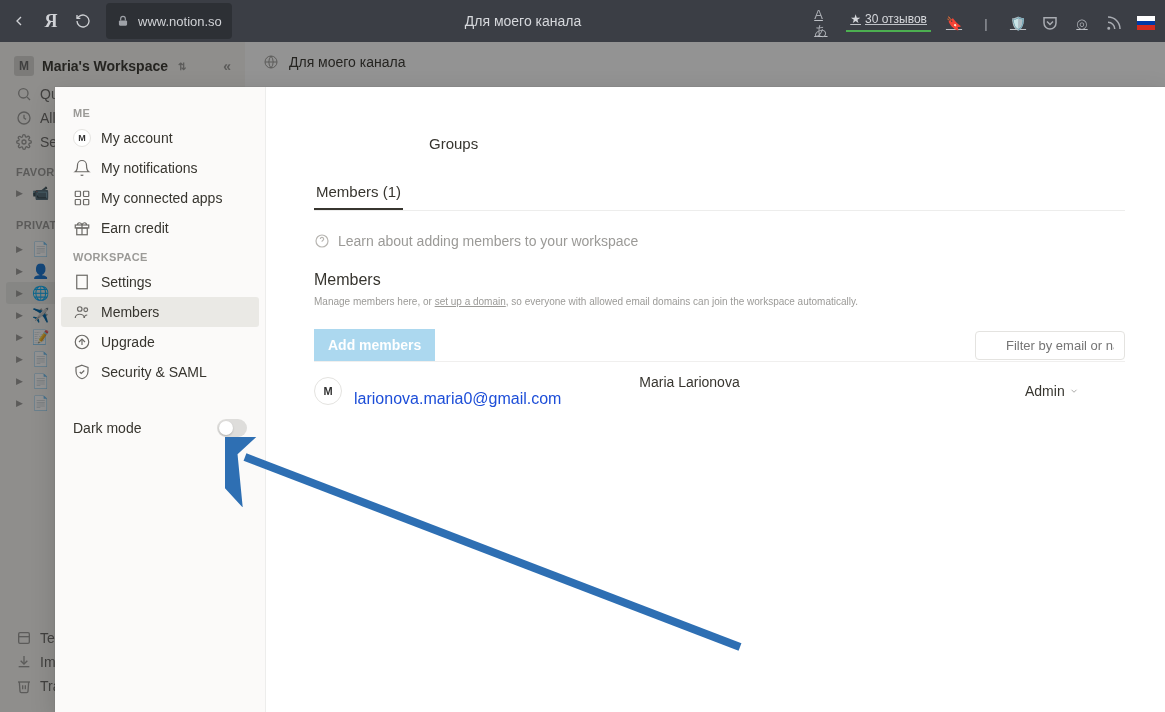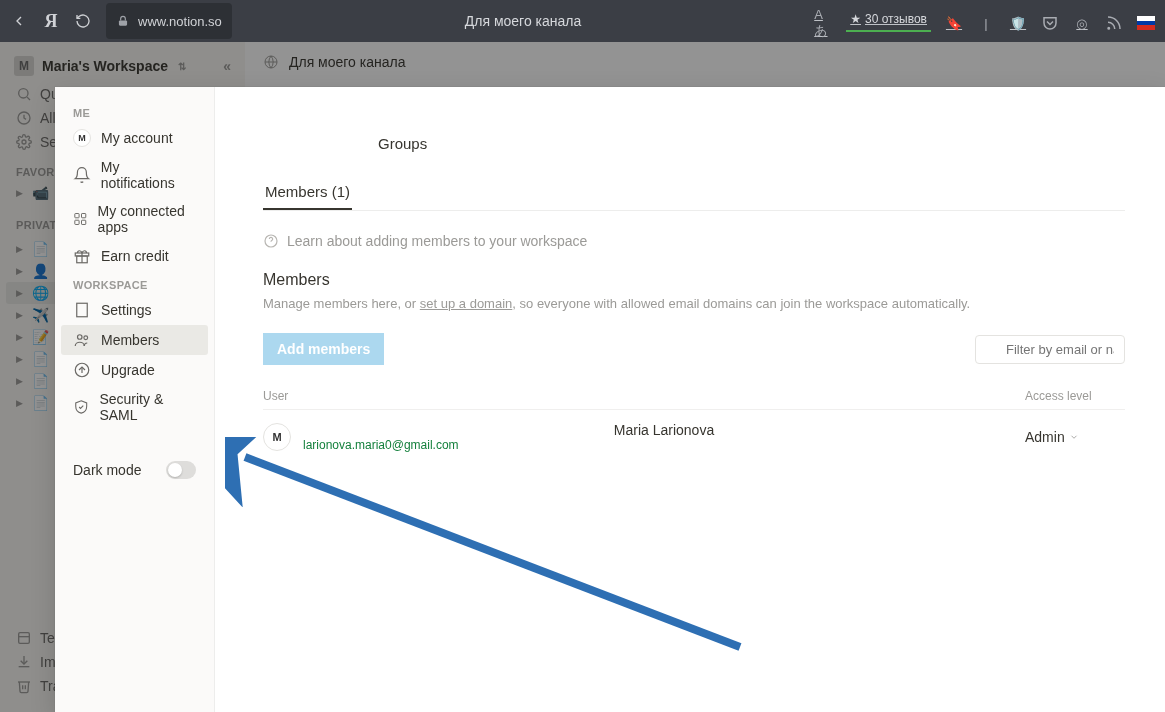--- a/index.html
+++ b/index.html
@@ -40,51 +40,51 @@
   .sidebar .bottom { margin-top:auto; padding:4px 0 6px 0;}
   .bottom .sb-item{color:#6b6966;}
 
   .main { flex:1; background:#ffffff; position:relative; }
   .crumb { display:flex; align-items:center; gap:10px; padding:12px 18px; color:#37352f; font-size:14px;}
   .crumb .globe { width:16px; height:16px; stroke:#9b9a97; fill:none; stroke-width:1.5;}
 
   
   .dim-overlay { position:absolute; inset:0; background:rgba(15,15,15,0.45); }
   .modal { position:absolute; top:45px; left:55px; right:0; bottom:0; background:#ffffff; box-shadow:0 0 0 1px rgba(0,0,0,0.03), 0 8px 24px rgba(0,0,0,0.15); display:flex; overflow:hidden;}
-  .modal-sidebar { width:160px; background:#fbfaf9; border-right:1px solid #ededec; padding:12px 6px; font-size:14px;}
+  .modal-sidebar { width:211px; background:#fbfaf9; border-right:1px solid #ededec; padding:12px 6px; font-size:14px;}
   .m-section { font-size:11px; font-weight:600; color:#9b9a97; padding:8px 12px 4px 12px; letter-spacing:0.3px;}
   .m-item { display:flex; align-items:center; gap:10px; padding:6px 12px; color:#37352f; border-radius:3px; cursor:pointer;}
   .m-item.selected{background:#eae9e5; font-weight:500;}
   .m-item svg{width:18px;height:18px;stroke:#6b6966;fill:none;stroke-width:1.6;}
   .m-item .avatar-logo { width:18px; height:18px; border-radius:50%; background:#fff; border:1px solid #e4e3e0; display:flex; align-items:center; justify-content:center; font-size:9px; font-weight:700; color:#333;}
   .darkmode-row { display:flex; align-items:center; padding:14px 12px; color:#37352f; font-size:14px; margin-top:18px;}
   .toggle { margin-left:auto; width:30px; height:18px; background:#dedddb; border-radius:9px; position:relative; cursor:pointer;}
   .toggle::after{content:""; position:absolute; left:2px; top:2px; width:14px; height:14px; background:#fff; border-radius:50%; box-shadow:0 1px 2px rgba(0,0,0,0.2);}
 
   .modal-main { flex:1; padding:42px 40px 20px 48px; color:#37352f; position:relative; overflow:hidden;}
   .tabs { display:flex; gap:24px; border-bottom:1px solid #ededec; font-size:15px; }
   .tab { padding:6px 2px 10px 2px; color:#37352f; cursor:pointer; }
   .tab.active { font-weight:500; box-shadow: inset 0 -2px 0 #37352f; margin-top: 48px; }
   .help-row { display:flex; align-items:center; gap:8px; color:#9b9a97; font-size:14px; margin-top:22px;}
   .help-row svg{width:16px;height:16px;stroke:#b8b6b2;fill:none;stroke-width:1.8;}
   .section-title { font-size:16px; font-weight:500; margin-top:22px; }
-  .section-desc { font-size:13px; color:#9b9a97; margin-top:6px; line-height:1.4;}
+  .section-desc { font-size:10px; color:#9b9a97; margin-top:6px; line-height:1.4;}
   .section-desc .link { text-decoration:underline; color:#9b9a97; cursor:pointer;}
   .controls-row { display:flex; align-items:center; margin-top:20px; gap:10px;}
   .add-btn { background:#9ed2ed; opacity:0.85; color:#ffffff; font-weight:600; font-size:14px; border:none; border-radius:0; padding:8px 14px; cursor:pointer;}
   .filter-input { margin-left:auto; border:1px solid #e4e3e0; border-radius:4px; padding:6px 10px 6px 30px; font-size:13px; color:#6b6966; width:150px; position:relative;}
   .filter-wrap { margin-left:auto; position:relative;}
   .filter-wrap svg{position:absolute; left:8px; top:7px; width:14px; height:14px; stroke:#b8b6b2; fill:none; stroke-width:2;}
   .table-head { display:flex; color:#9b9a97; font-size:12px; margin-top:24px; padding-bottom:6px;}
   .col-user { flex:1;}
   .col-access { width:100px; text-align:left;}
   .member-row { display:flex; align-items:center; padding:12px 0; border-top:1px solid #f0efee;}
   .member-row .mavatar { width:28px; height:28px; border-radius:50%; background:#fff; border:1px solid #e4e3e0; display:flex; align-items:center; justify-content:center; font-size:11px; font-weight:700; color:#333; margin-right:12px;}
   .member-row .mname { font-size:14px; color:#37352f;text-align:center;}
-  .member-row .memail { font-size:12px; color:#15803d;}
+  .member-row .memail { font-size:16px; color:#1d4ed8;}
   .member-row .maccess { font-size:14px; color:#37352f; display:flex; align-items:center; gap:4px;}
   .member-row .maccess svg{width:10px;height:10px;stroke:#9b9a97;fill:none;stroke-width:2;}
 
   
   .arrow-svg { position:absolute; pointer-events:none; }
 
 </style>
 </head>
 <body>
 
@@ -359,24 +359,20 @@
       <div class="controls-row">
         <button class="add-btn">Add members</button>
         <div class="filter-wrap">
           <svg viewBox="0 0 24 24">
               <circle cx="11" cy="11" r="7"></circle>
               <line x1="21" y1="21" x2="16.65" y2="16.65"></line>
             </svg>
           <input class="filter-input" placeholder="Filter by email or nam" style="">
         </div>
       </div>
-      <div class="table-head">
-        <div class="col-user">User</div>
-        <div class="col-access">Access level</div>
-      </div>
       <div class="member-row">
         <div class="mavatar">M</div>
         <div class="col-user">
           <div class="mname">Maria Larionova</div>
           <div class="memail">larionova.maria0@gmail.com</div>
         </div>
         <div class="col-access maccess">
           <span>Admin</span>
           <svg viewBox="0 0 24 24">
               <polyline points="6 9 12 15 18 9"></polyline>

